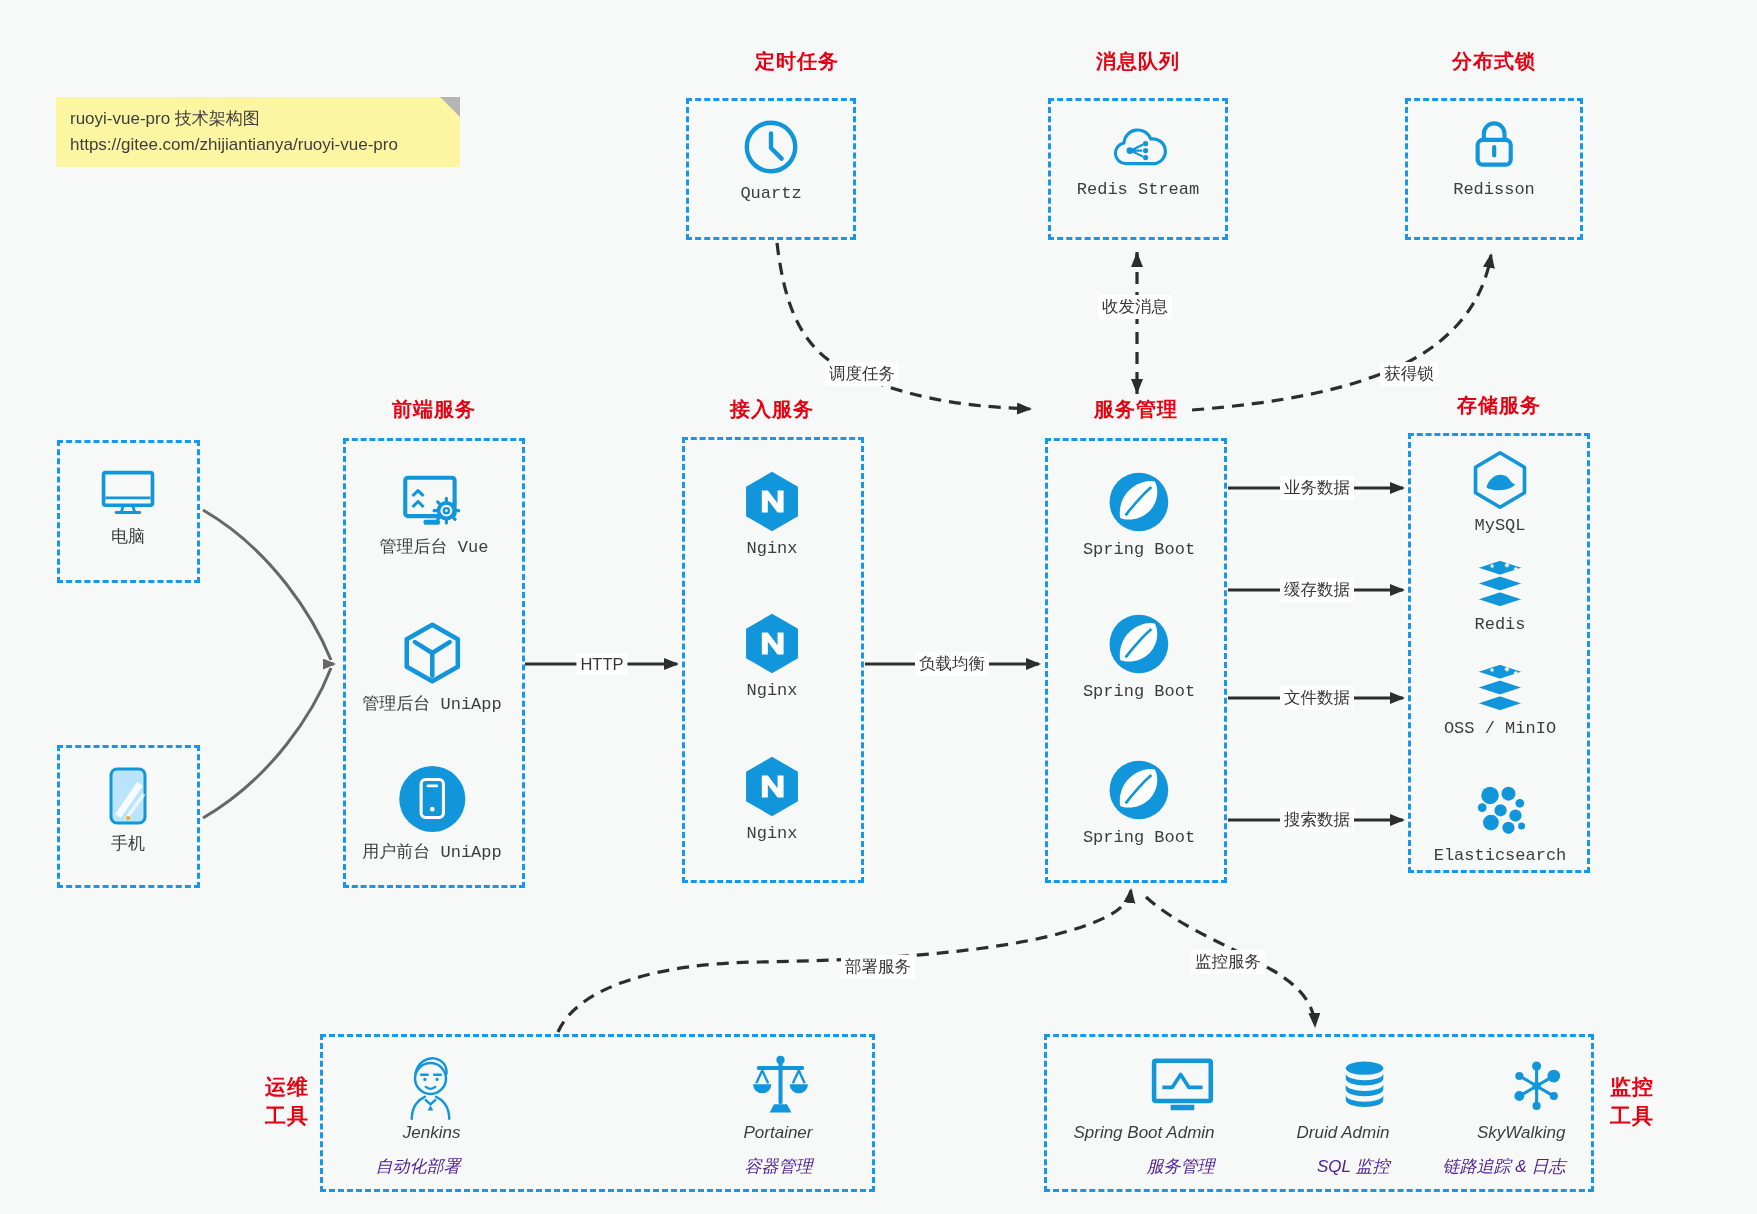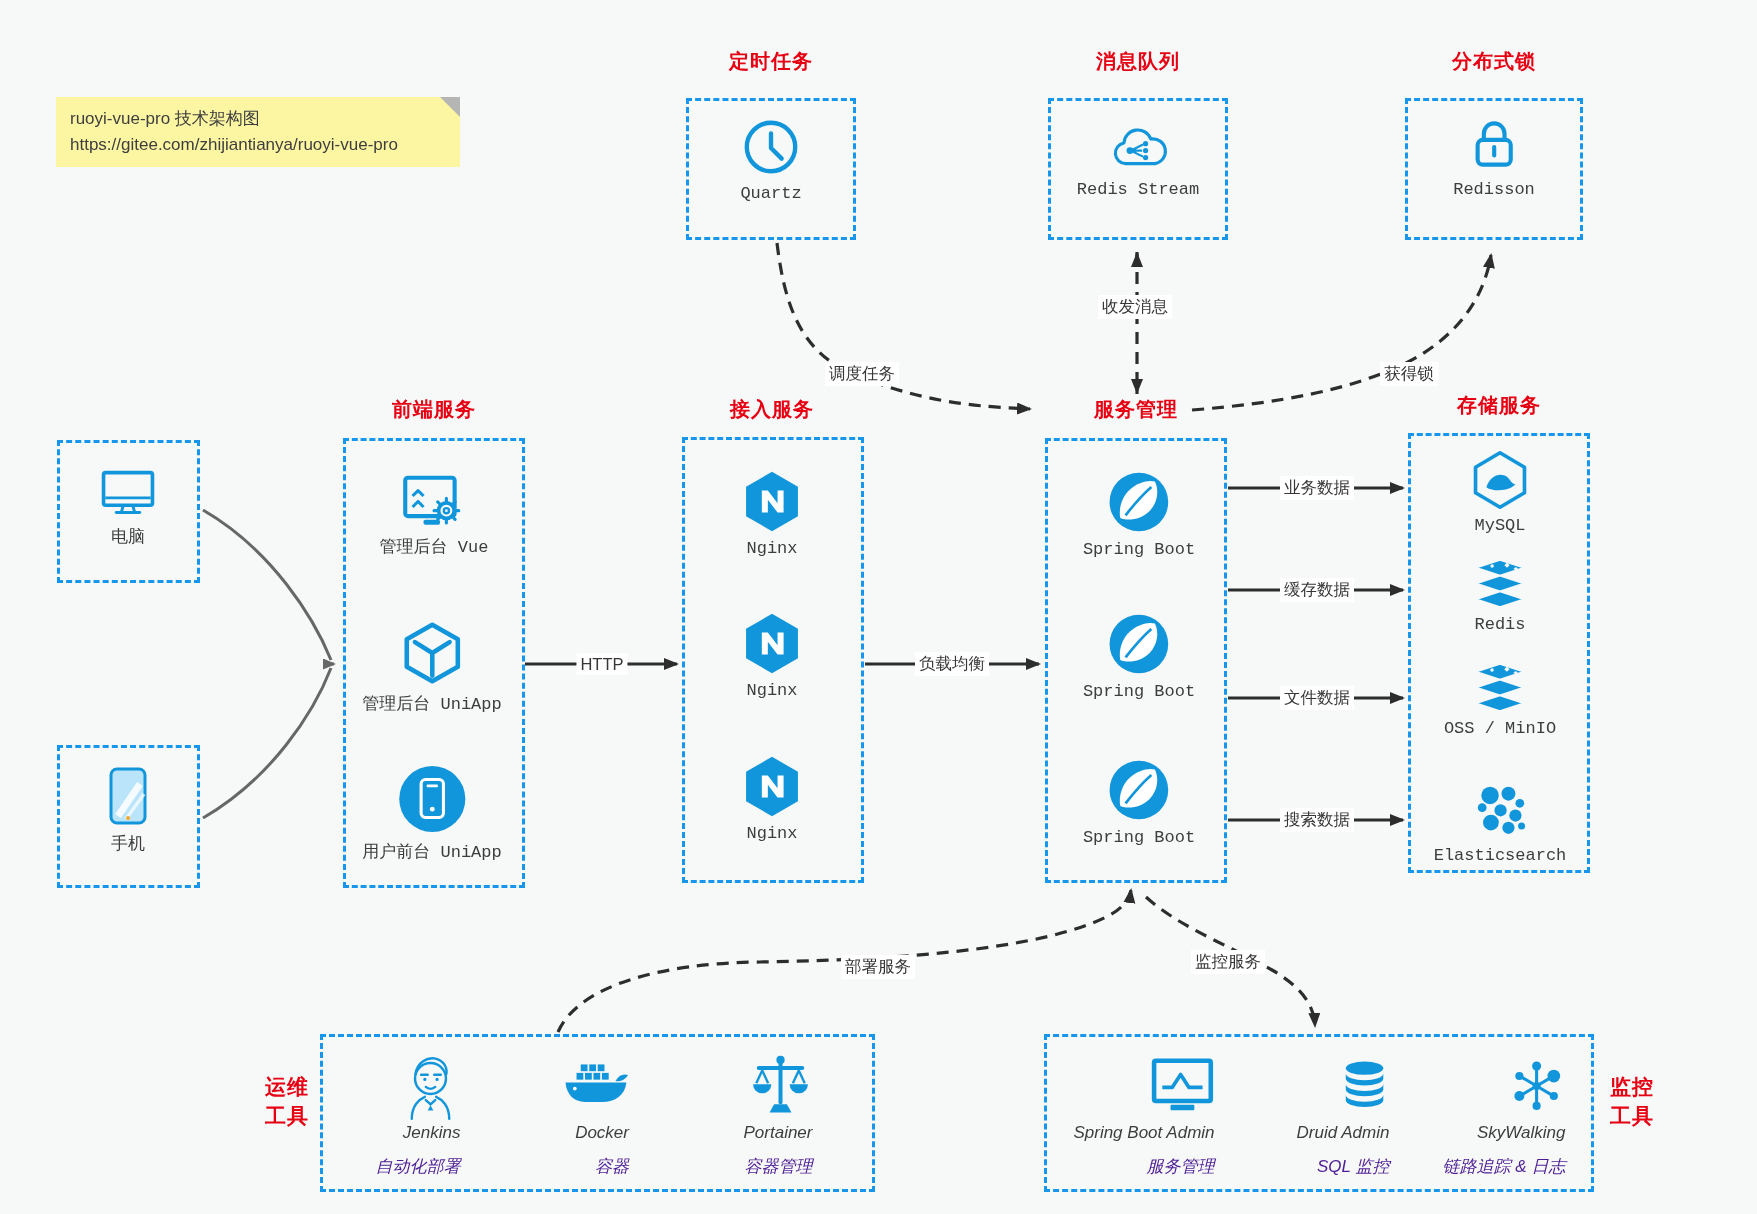--- a/index.html
+++ b/index.html
@@ -63,21 +63,21 @@
       <path d="M1137 382 L1137 392" marker-end="url(#mA)"></path>
     </g>
   </svg>
 
   <div class="note">
     <span class="fold"></span>
     <div>ruoyi-vue-pro 技术架构图</div>
     <div>https://gitee.com/zhijiantianya/ruoyi-vue-pro</div>
   </div>
 
-  <div class="gtitle" style="left:771px;top:48px;text-align:right;">定时任务</div>
+  <div class="gtitle" style="left:797px;top:48px;text-align:right;">定时任务</div>
   <div class="gtitle" style="left:1138px;top:48px;">消息队列</div>
   <div class="gtitle" style="left:1494px;top:48px;">分布式锁</div>
   <div class="gtitle" style="left:434px;top:396px;">前端服务</div>
   <div class="gtitle" style="left:772px;top:396px;">接入服务</div>
   <div class="gtitle" style="left:1136px;top:396px;">服务管理</div>
   <div class="gtitle" style="left:1499px;top:392px;">存储服务</div>
   <div class="gtitle vertical" style="left:287px;top:1072px;">
     <div>运维</div>
     <div>工具</div>
   </div>
@@ -299,40 +299,20 @@
       </g>
       <circle cx="26" cy="30" r="1.7" fill="#1296db"></circle>
       <circle cx="39" cy="30" r="1.7" fill="#1296db"></circle>
       <polygon points="29,63 35,63 32,57.5" fill="#1296db"></polygon>
     </svg>
     </div>
     <span class="lbl">Jenkins</span>
     <span class="desc">自动化部署</span>
   </div>
 
-  <div class="bnode" style="left:596px;top:1048px;">
-    <div class="icwrap">
-    <svg width="66" height="50" viewBox="0 0 78 58">
-      <g fill="#1296db">
-        <rect x="21" y="3.5" width="8" height="8"></rect>
-            <rect x="31" y="3.5" width="8" height="8"></rect>
-            <rect x="41" y="3.5" width="8" height="8"></rect>
-        <rect x="16" y="13.5" width="8" height="8"></rect>
-            <rect x="26" y="13.5" width="8" height="8"></rect>
-            <rect x="36" y="13.5" width="8" height="8"></rect>
-            <rect x="46" y="13.5" width="8" height="8"></rect>
-        <path d="M62 23 c4 -7 9 -9 15 -7 c-3 5 -7.5 7.5 -13 7.5 z"></path>
-        <path d="M3 25 H75 C73 40 62 48 46 48 H26 C13 48 4 39 3 25 Z"></path>
-      </g>
-      <circle cx="14" cy="32" r="2.2" fill="#ffffff"></circle>
-    </svg>
-    </div>
-    <span class="lbl">Docker</span>
-    <span class="desc">容器</span>
-  </div>
 
   <div class="bnode" style="left:778px;top:1048px;">
     <div class="icwrap">
     <svg width="64" height="66" viewBox="0 0 70 70">
       <g fill="#1296db">
         <circle cx="35" cy="6.5" r="4.5"></circle>
         <rect x="32.8" y="8" width="4.4" height="47" rx="2"></rect>
         <rect x="9" y="13" width="52" height="4.4" rx="2.2"></rect>
         <path d="M5 33 a10 10 0 0 0 20 0 z"></path>
         <path d="M45 33 a10 10 0 0 0 20 0 z"></path>

